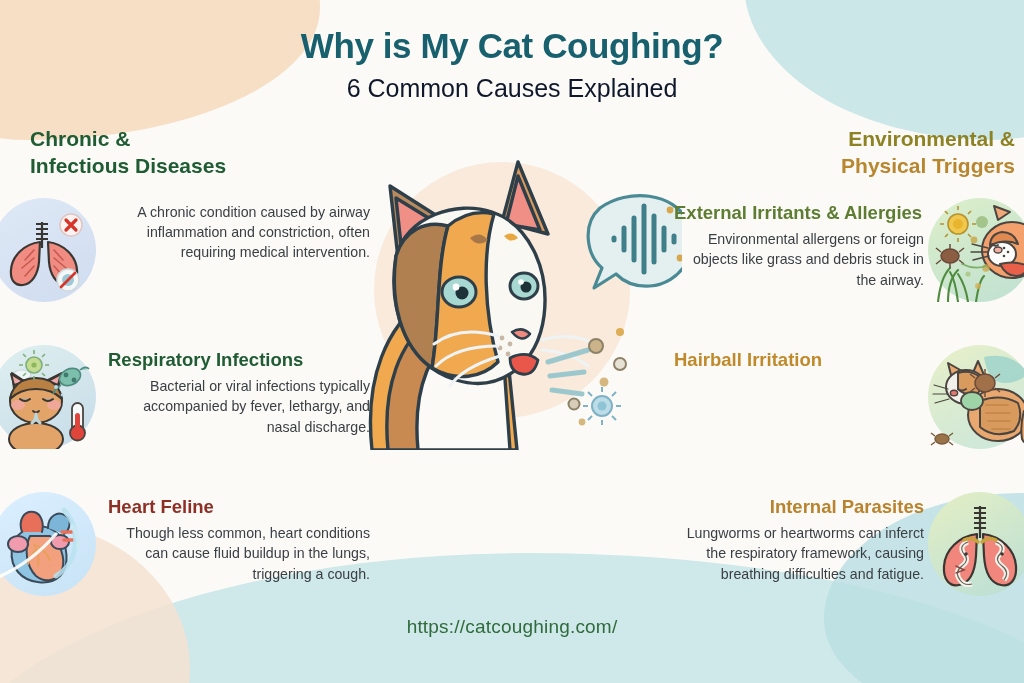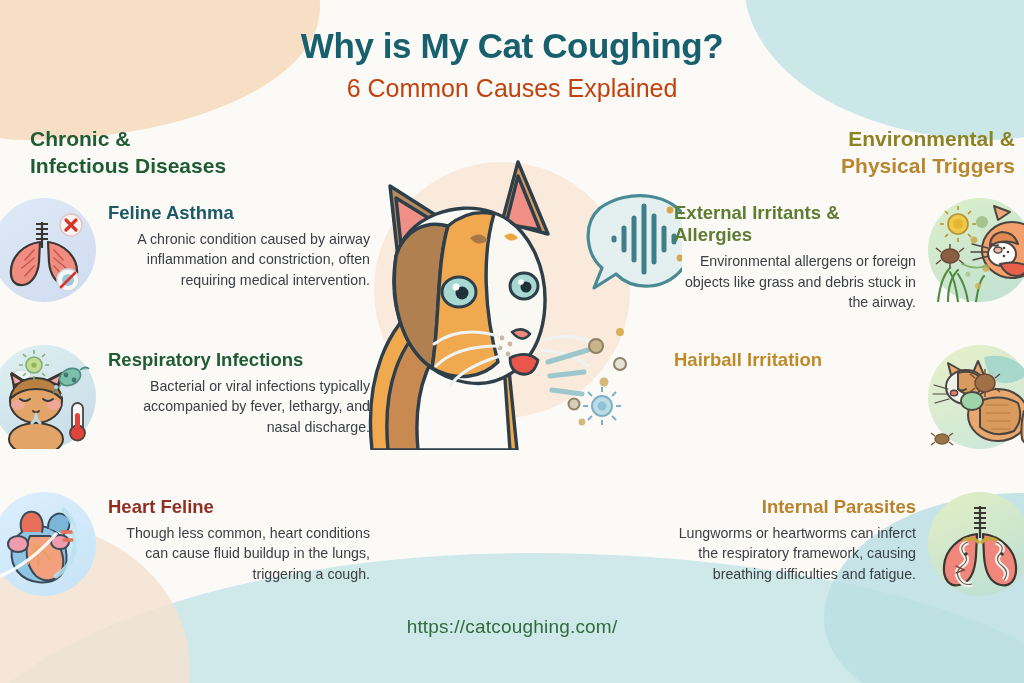--- a/index.html
+++ b/index.html
@@ -37,36 +37,36 @@
   .blob-br{
     right:-130px;bottom:-40px;width:330px;height:230px;
     background:#b9dfe2;
     border-radius:60% 40% 45% 55% / 55% 45% 55% 45%;
     opacity:.8;
   }
 
   
   .header{position:absolute;left:0;right:0;top:26px;text-align:center;z-index:6;}
   .title{font-size:35px;font-weight:bold;color:#18606e;letter-spacing:-.4px;margin:0;}
-  .subtitle{font-size:25px;color:#c2410c;margin:8px 0 0;font-weight:400;}
+  .subtitle{font-size:25px;color:#0f172a;margin:8px 0 0;font-weight:400;}
 
   
   .col-head{position:absolute;z-index:6;font-size:21px;font-weight:bold;line-height:1.27;}
   .col-head-left{left:30px;top:126px;color:#1f5c33;width:300px;}
   .col-head-right{right:9px;top:126px;color:#8d8224;width:320px;text-align:right;}
   .col-head-right .ln2{color:#b8862f;}
 
   
   .item{position:absolute;z-index:6;display:flex;align-items:flex-start;}
   .item-left{left:-8px;width:390px;}
   .item-right{right:-8px;width:400px;flex-direction:row-reverse;}
 
   .item-text{padding-top:4px;}
   .item-left .item-text{margin-left:12px;width:262px;text-align:left;}
-  .item-right .item-text{margin-right:12px;width:270px;text-align:left;padding-left:42px;}
+  .item-right .item-text{margin-right:4px;width:270px;text-align:left;padding-left:42px;}
   .item-right.align-r .item-text{text-align:right;width:290px;}
 
   .item-title{font-size:18.5px;font-weight:bold;line-height:1.2;margin:0 0 5px;}
   .item-body{font-size:14.2px;line-height:1.42;color:#3a3f44;margin:0;text-align:right;}
 
   .icon-wrap{width:104px;height:104px;flex:0 0 104px;position:relative;}
   .icon-circle{position:absolute;inset:0;border-radius:50%;}
   .icon-svg{position:absolute;inset:0;width:104px;height:104px;}
 
   
@@ -123,21 +123,20 @@
           <path d="M62 52 L71 62 M62 60 L74 70 M62 68 L71 78"></path>
         </g>
         <circle cx="79" cy="27" r="11" fill="#fbf3f2" stroke="#e0c5c3" stroke-width="1.5"></circle>
         <path d="M74 22 L84 32 M84 22 L74 32" stroke="#d7342a" stroke-width="3.2" stroke-linecap="round"></path>
         <circle cx="76" cy="82" r="11" fill="#f3f7f8" stroke="#cfd9da" stroke-width="1.5"></circle>
         <circle cx="76" cy="82" r="6" fill="#9dc9d6"></circle>
         <path d="M69 89 L83 75" stroke="#d7342a" stroke-width="2.6" stroke-linecap="round"></path>
       </svg>
     </div>
     <div class="item-text">
-      <p class="item-title" style="color:#1d5a66;">Feline Asthma</p>
       <p class="item-body">A chronic condition caused by airway inflammation and constriction, often requiring medical intervention.</p>
     </div>
   </div>
 
   <div class="item item-left row2">
     <div class="icon-wrap">
       <div class="icon-circle" style="background:linear-gradient(150deg,#dff0ef,#c6dbe9);"></div>
       <svg class="icon-svg" viewBox="0 0 104 104">
         <ellipse cx="30" cy="30" rx="9" ry="5" fill="#eef5f6" stroke="#c9d8da" stroke-width="1.2"></ellipse>
         <g stroke="#3a3632" stroke-width="2" stroke-linejoin="round">

